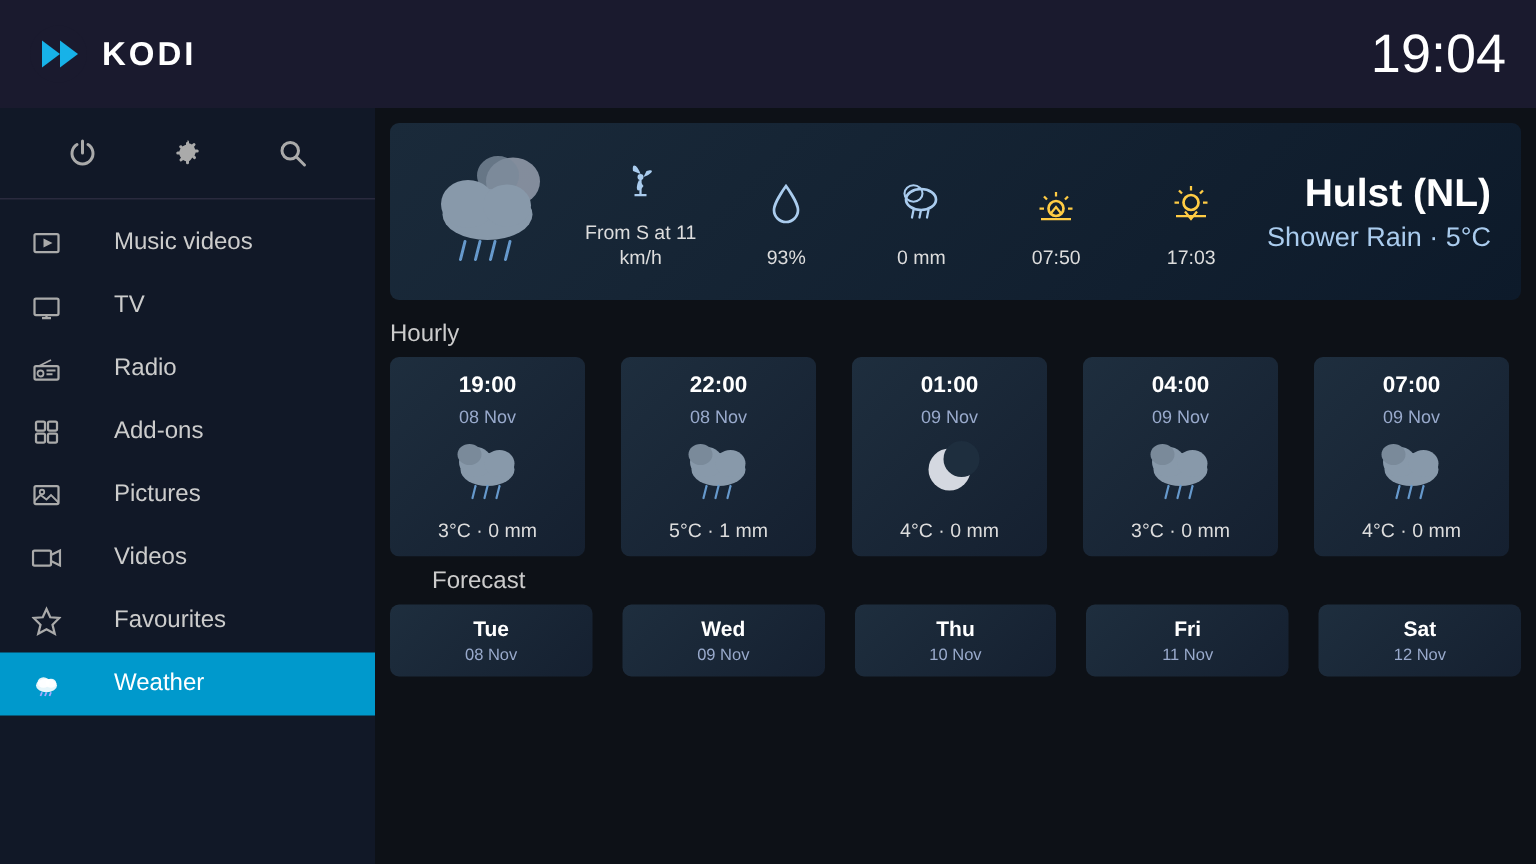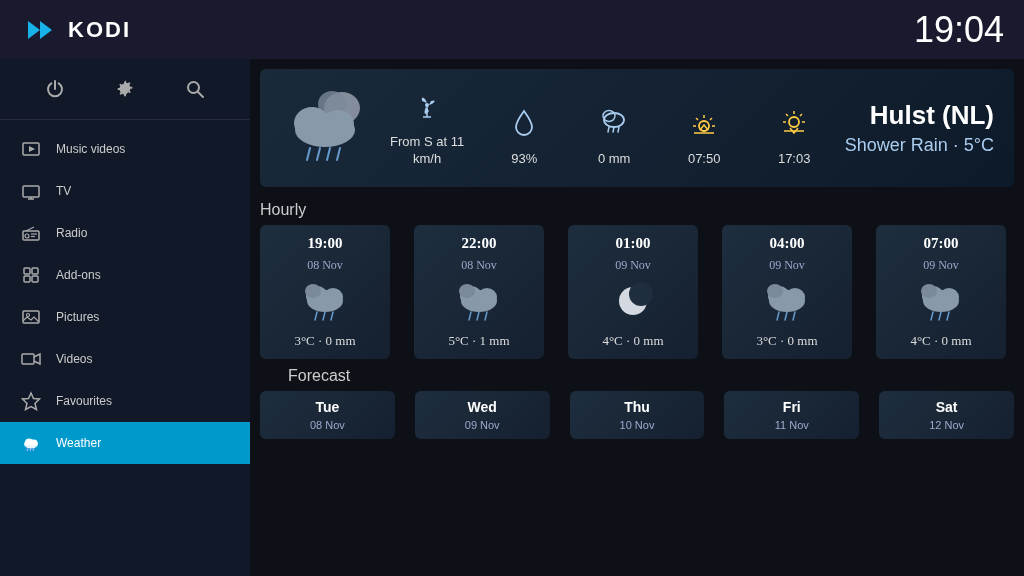--- a/index.html
+++ b/index.html
@@ -14,21 +14,21 @@
       flex-direction: column;
     }
 
     
     .header {
       display: flex;
       align-items: center;
       justify-content: space-between;
       background: #1a1a2e;
       padding: 11px 20px;
-      height: 59px;
+      height: 72px;
       flex-shrink: 0;
     }
     .header-left {
       display: flex;
       align-items: center;
       gap: 10px;
     }
     .kodi-logo {
       width: 38px;
       height: 38px;
@@ -97,21 +97,21 @@
     }
     .nav-icon {
       width: 22px;
       height: 22px;
       display: flex;
       align-items: center;
       justify-content: center;
       font-size: 16px;
       flex-shrink: 0;
     }
-    .nav-label { font-size: 12px; }
+    .nav-label { font-size: 16px; margin-left: 20px; }
 
     
     .content {
       flex: 1;
       background: #0d1117;
       overflow: hidden;
       display: flex;
       flex-direction: column;
     }
 
@@ -179,21 +179,20 @@
       flex-shrink: 0;
     }
 
     
     .hourly-row {
       display: flex;
       gap: 24px;
       padding: 0 10px;
       flex-shrink: 0;
       overflow: hidden;
-      font-family: Liberation Serif, serif;
     }
     .hourly-card {
       background: linear-gradient(135deg, #1e2e3e 0%, #152030 100%);
       border-radius: 6px;
       padding: 10px 8px;
       min-width: 130px;
       flex: 1;
       display: flex;
       flex-direction: column;
       align-items: center;

